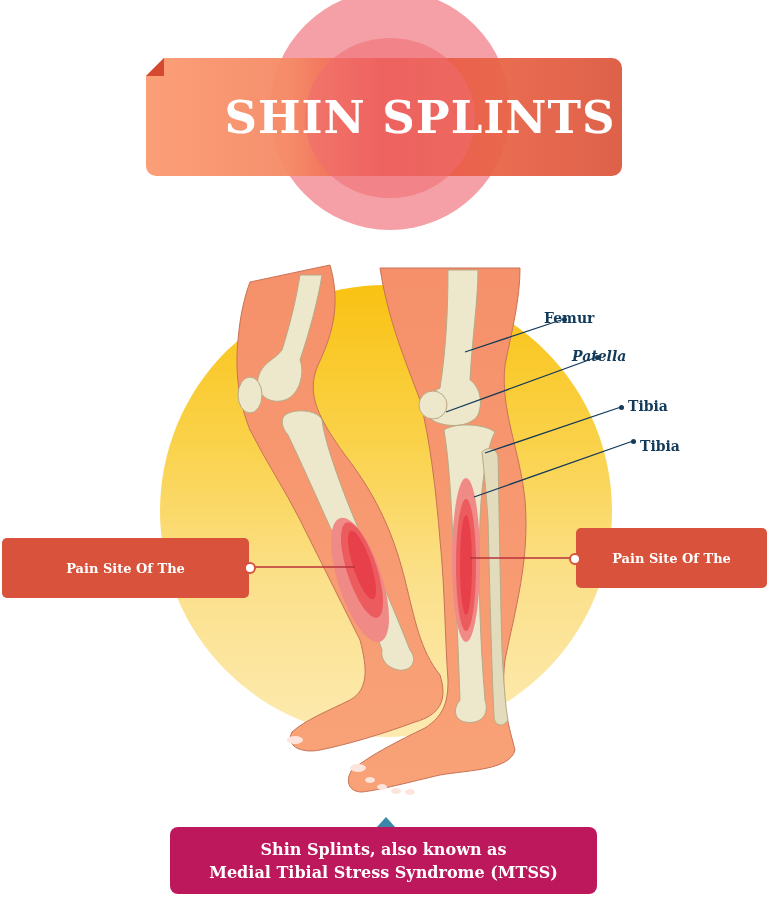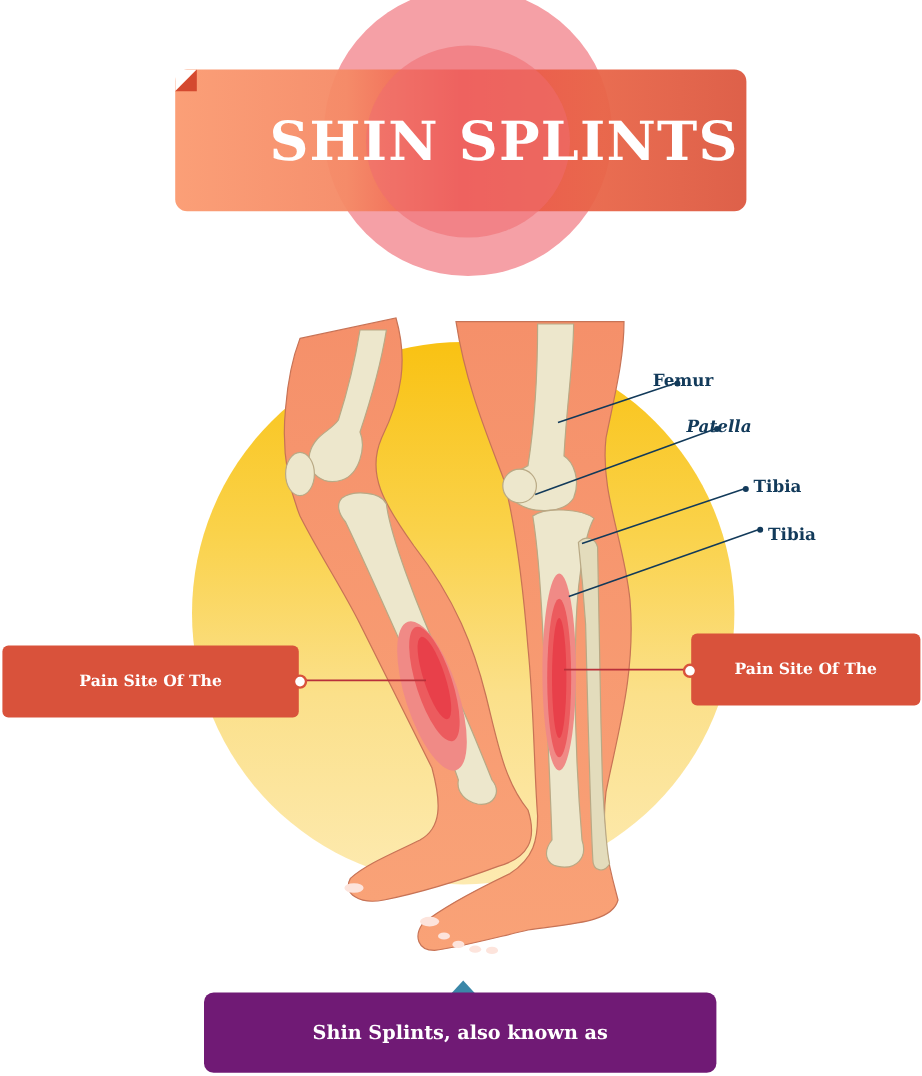--- a/index.html
+++ b/index.html
@@ -16,21 +16,21 @@
     color:#ffffff;font-weight:bold;font-size:45px;letter-spacing:1px;font-family:"DejaVu Serif",serif;}
   
   .sun{left:160px;top:285px;width:452px;height:452px;border-radius:50%;
     background:linear-gradient(180deg,#f9c213 0%,#fad24a 35%,#fbe08a 65%,#fdeab0 100%);}
   
   .bone-label{color:#123a5a;font-weight:bold;font-size:14px;}
   .dot{width:5px;height:5px;border-radius:50%;background:#123a5a;}
   .pain-box{background:#d9523b;border-radius:5px;color:#fff;font-weight:bold;font-size:13px;line-height:17px;
     text-align:center;display:flex;flex-direction:column;justify-content:center;}
   .ring{width:8px;height:8px;border-radius:50%;background:#fff;border:2px solid #d9523b;}
-  .info-box{left:170px;top:827px;width:427px;height:67px;background:#701a75;border-radius:8px;color:#fff;
+  .info-box{left:170px;top:827px;width:427px;height:67px;background:#be185d;border-radius:8px;color:#fff;
     font-weight:bold;font-size:16px;line-height:23px;text-align:center;display:flex;flex-direction:column;justify-content:center;}
   .info-notch{left:376px;top:817px;width:0;height:0;border-left:10px solid transparent;border-right:10px solid transparent;border-bottom:11px solid #3b87a8;}
   svg{position:absolute;left:0;top:0;}
 </style>
 </head>
 <body>
 
 <div class="abs halo-outer"></div>
 <div class="abs banner"></div>
 <div class="abs halo-inner" style="opacity:0.55;"></div>
@@ -119,13 +119,14 @@
 <div class="abs ring" style="left:244px;top:562px;"></div>
 
 <div class="abs pain-box" style="left:576px;top:528px;width:191px;height:60px;">
   <span>Pain Site Of The</span>
 </div>
 <div class="abs ring" style="left:569px;top:553px;"></div>
 
 <div class="abs info-notch"></div>
 <div class="abs info-box">
   <span>Shin Splints, also known as</span>
+  <span>Medial Tibial Stress Syndrome (MTSS)</span>
 </div>
 
 </body></html>

